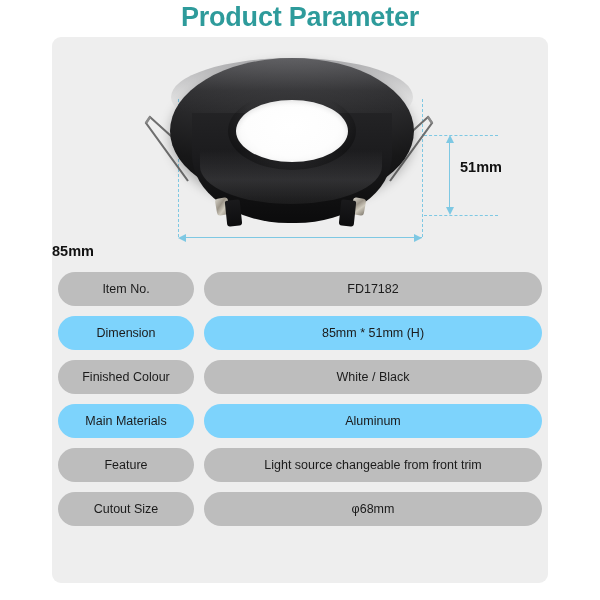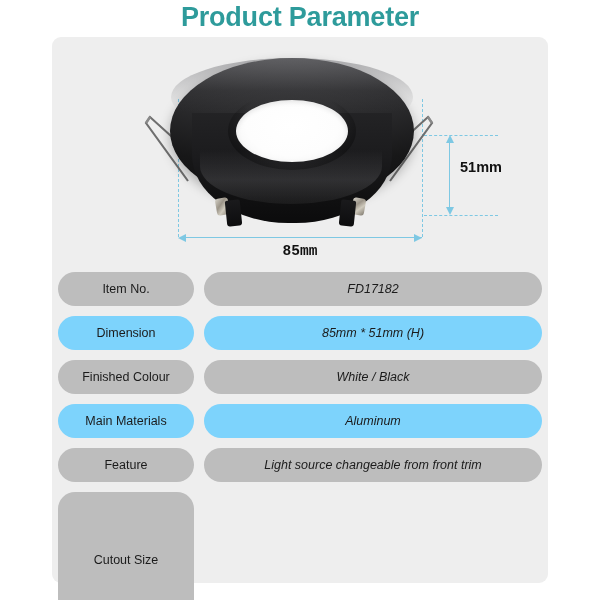--- a/index.html
+++ b/index.html
@@ -180,34 +180,35 @@
     position:absolute;
     left:52px; top:272px;
     width:496px;
   }
   .row {
     position:relative;
     display:flex;
     height:34px;
     margin-bottom:10px;
     padding:0 6px;
-  }
-  .row:last-child { margin-bottom:0;flex-direction:column; }
+    align-items:flex-end;
+  }
+  .row:last-child { margin-bottom:0; }
   .cell-label, .cell-value {
     display:flex;
     align-items:center;
     justify-content:center;
     height:34px;
     border-radius:17px;
     font-size:12.5px;
     color:#1b1b1b;
     text-align:center;
   }
   .cell-label { width:136px; flex:0 0 136px; }
-  .cell-value { flex:1 1 auto; margin-left:10px;font-style:italic; }
+  .cell-value { flex:1 1 auto; margin-left:10px; }
 
   .row.dark  .cell-label, .row.dark  .cell-value { background:#bdbdbd; }
   .row.light .cell-label, .row.light .cell-value { background:#7dd3fc; }
 </style>
 </head>
 <body>
 
 <div id="page">
 
   <div class="title">Product Parameter</div>
@@ -245,21 +246,21 @@
 
       <div class="tab-screw screw-l"></div>
       <div class="tab-screw screw-r"></div>
       <div class="tab tab-l"></div>
       <div class="tab tab-r"></div>
     </div>
 
     <div class="dim-line-h" style="left:128px; top:200px; width:242px;"></div>
     <div class="arrow arrow-left" style="left:126px; top:197px;"></div>
     <div class="arrow arrow-right" style="left:362px; top:197px;"></div>
-    <div class="dim-label" style="left:0; top:206px; width:496px; text-align:center;font-family:Liberation Mono, monospace;">85mm</div>
+    <div class="dim-label" style="left:0; top:206px; width:496px; ">85mm</div>
 
     <div class="dim-line-v" style="left:397px; top:100px; width:0; height:76px;"></div>
     <div class="arrow arrow-up" style="left:394px; top:98px;"></div>
     <div class="arrow arrow-down" style="left:394px; top:170px;"></div>
     <div class="dim-label" style="left:408px; top:122px;">51mm</div>
 
   </div>
 
   <div class="table">
 

